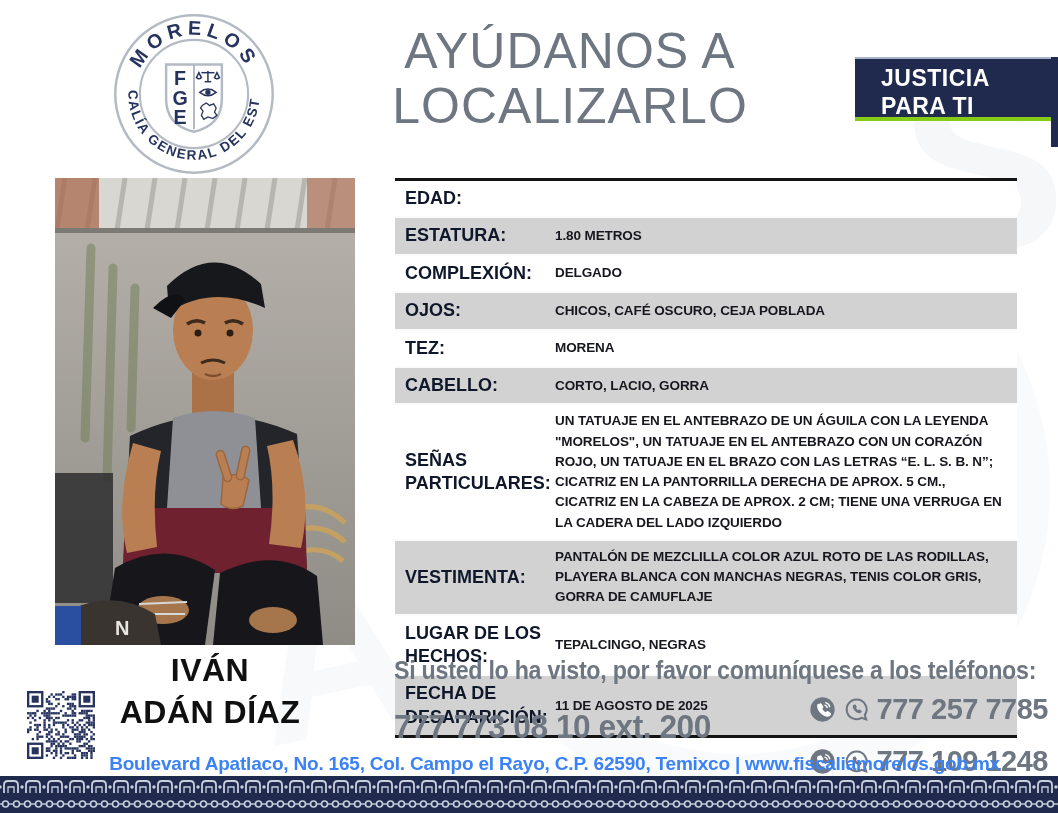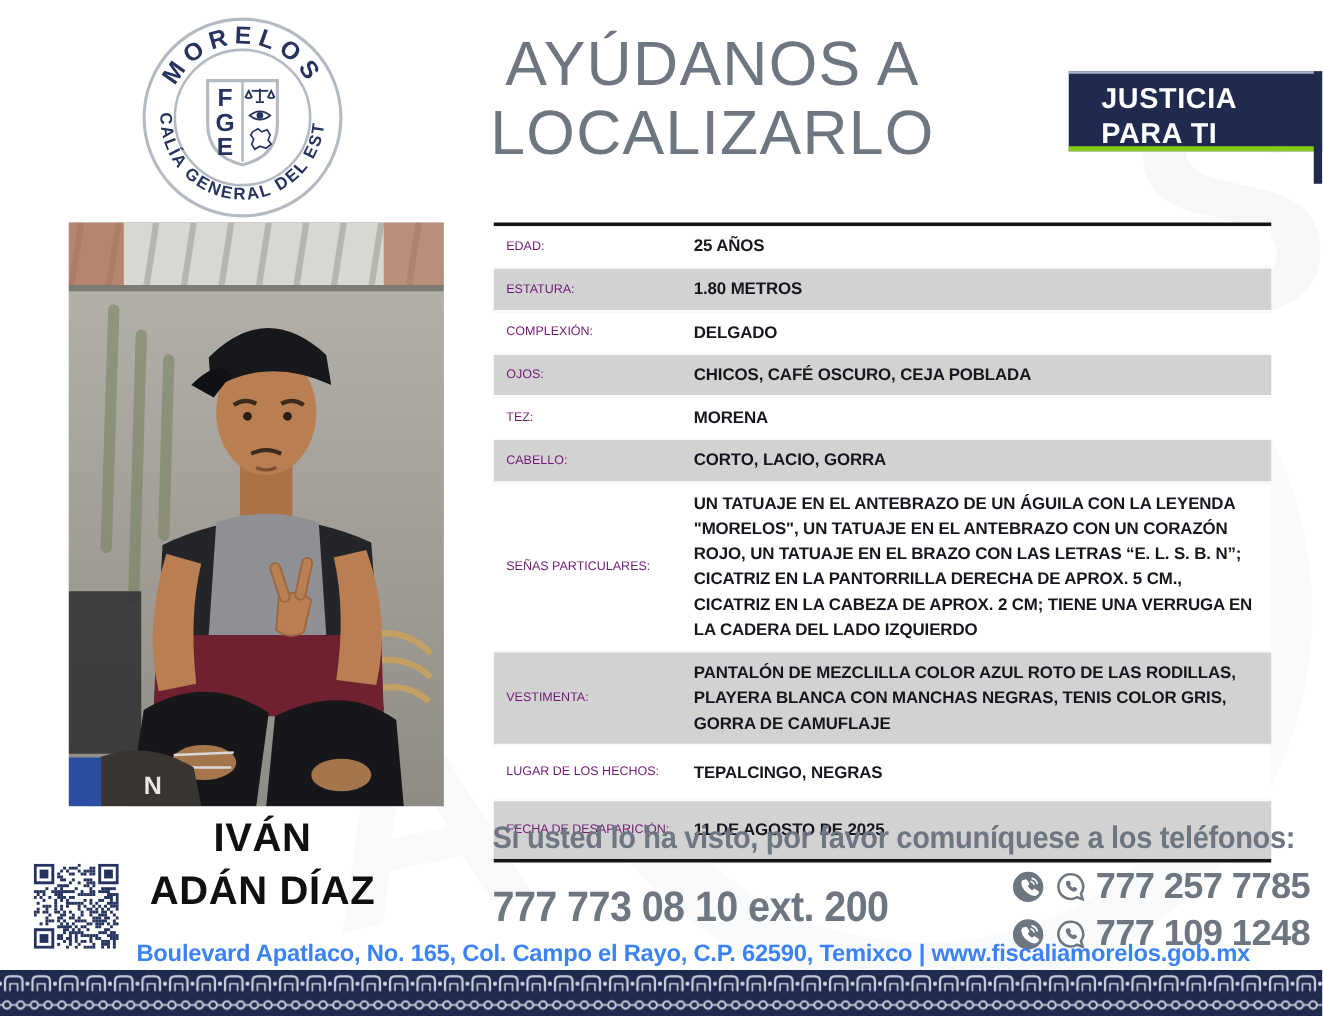--- a/index.html
+++ b/index.html
@@ -28,40 +28,40 @@
   
   .photo { position:absolute; left:55px; top:178px; width:300px; height:467px; background:#a5a29b; }
   .photo svg { display:block; }
 
   
   .table { position:absolute; left:395px; top:178px; width:622px;
            border-top:3px solid #141414; border-bottom:3px solid #141414; }
   .row { display:flex; align-items:center; background:#ffffff; border-bottom:2px solid #fafafa; }
   .row:nth-child(even) { background:#d2d2d2; }
   .row:last-child { border-bottom:none; }
-  .lbl { width:152px; padding:6px 4px 6px 10px; color:#701a75; font-weight:normal;
-         font-size:10px; line-height:1.3; }
+  .lbl { width:152px; padding:6px 4px 6px 10px; color:#0f172a; font-weight:bold;
+         font-size:18px; line-height:1.3; }
   .val { flex:1; padding:6px 12px 6px 8px; color:#16161f; font-weight:bold;
          font-size:13.5px; line-height:1.5; letter-spacing:-0.1px; }
   .h-s { min-height:33px; } .h-m { min-height:44px; } .h-v { min-height:57px; }
   .h-xl { min-height:101px; } .h-f { min-height:46px;align-items:center; }
 
   
   .name { position:absolute; left:60px; top:650px; width:300px; text-align:center;
           color:#101010; font-weight:600; font-size:32px; line-height:1.3; letter-spacing:0.5px; }
   .qr { position:absolute; left:27px; top:691px; width:68px; height:68px; }
 
   
   .contact { position:absolute; left:394px; top:656px; width:654px; color:#6d7681; }
   .contact-msg { font-size:25px; font-weight:bold; white-space:nowrap;
                  transform:scaleX(0.93); transform-origin:left; letter-spacing:-0.3px; }
   .contact-row { display:flex; justify-content:space-between; align-items:flex-start; margin-top:8px; }
   .phone-main { font-size:34px; font-weight:bold; margin-top:14px; white-space:nowrap;
                 transform:scaleX(0.93); transform-origin:left; letter-spacing:-0.5px; }
-  .phones-right { display:flex; flex-direction:column; gap:5px; align-items:flex-start; }
+  .phones-right { display:flex; flex-direction:column; gap:19px; align-items:flex-start; }
   .phone-line { display:flex; align-items:center; gap:7px; }
   .phone-num { font-size:29px; font-weight:bold; white-space:nowrap; letter-spacing:-0.5px; }
   .picon { width:27px; height:27px; }
 
   
   .address { position:absolute; left:0; top:753px; width:1000px; text-align:right;
              color:#3b82f6; font-size:19px; letter-spacing:-0.2px;font-weight:bold; }
   .band { position:absolute; left:0; bottom:0; width:1058px; height:37px; background:#1f2a4e; }
 </style>
 </head>
@@ -202,21 +202,20 @@
         <text x="60" y="457" font-size="20" font-weight="bold" fill="#e8e6e2" font-family="Liberation Sans, sans-serif">N</text>
       </g>
 
       <rect x="0" y="428" width="26" height="39" fill="#2b4fa0"></rect>
     </svg>
   </div>
 
   <div class="table">
     <div class="row h-s">
       <div class="lbl">EDAD:</div>
-      <div class="val">25 AÑOS</div>
     </div>
     <div class="row h-s">
       <div class="lbl">ESTATURA:</div>
       <div class="val">1.80 METROS</div>
     </div>
     <div class="row h-s">
       <div class="lbl">COMPLEXIÓN:</div>
       <div class="val">DELGADO</div>
     </div>
     <div class="row h-s">

